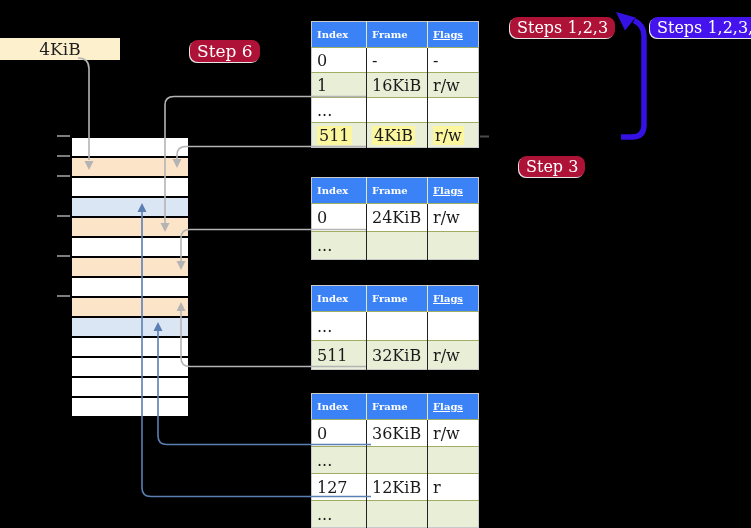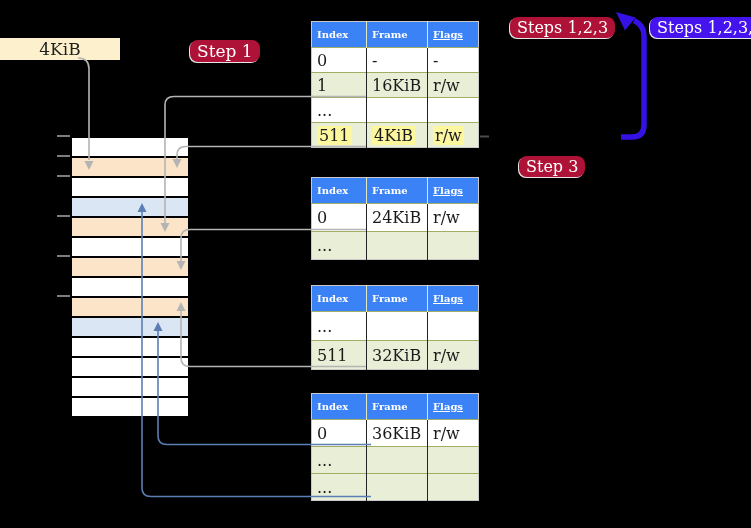--- a/index.html
+++ b/index.html
@@ -68,21 +68,21 @@
   
   svg.overlay { position:absolute; left:0; top:0; pointer-events:none; }
 </style>
 </head>
 <body>
 
 <div class="canvas">
 
   <div class="mem-label">4KiB</div>
 
-  <div class="badge red" id="badge-step0">Step 1</div>
+  <div class="badge red" id="badge-step0">Step 6</div>
   <div class="badge red" id="badge-steps123">Steps 1,2,3</div>
   <div class="badge blue" id="badge-steps1234">Steps 1,2,3,4</div>
   <div class="badge red" id="badge-step4">Step 3</div>
 
   <div class="stack">
       <div class="srow white"></div>
       <div class="srow peach"></div>
       <div class="srow white"></div>
       <div class="srow blue"></div>
       <div class="srow peach"></div>
@@ -208,20 +208,25 @@
         <tr>
           <td>0</td>
           <td>36KiB</td>
           <td>r/w</td>
         </tr>
         <tr class="shade">
           <td>...</td>
           <td></td>
           <td></td>
         </tr>
+        <tr>
+          <td>127</td>
+          <td>12KiB</td>
+          <td>r</td>
+        </tr>
         <tr class="shade">
           <td>...</td>
           <td></td>
           <td></td>
         </tr>
       </tbody>
     </table>
 
   <svg class="overlay" width="751" height="528" viewBox="0 0 751 528">
 

